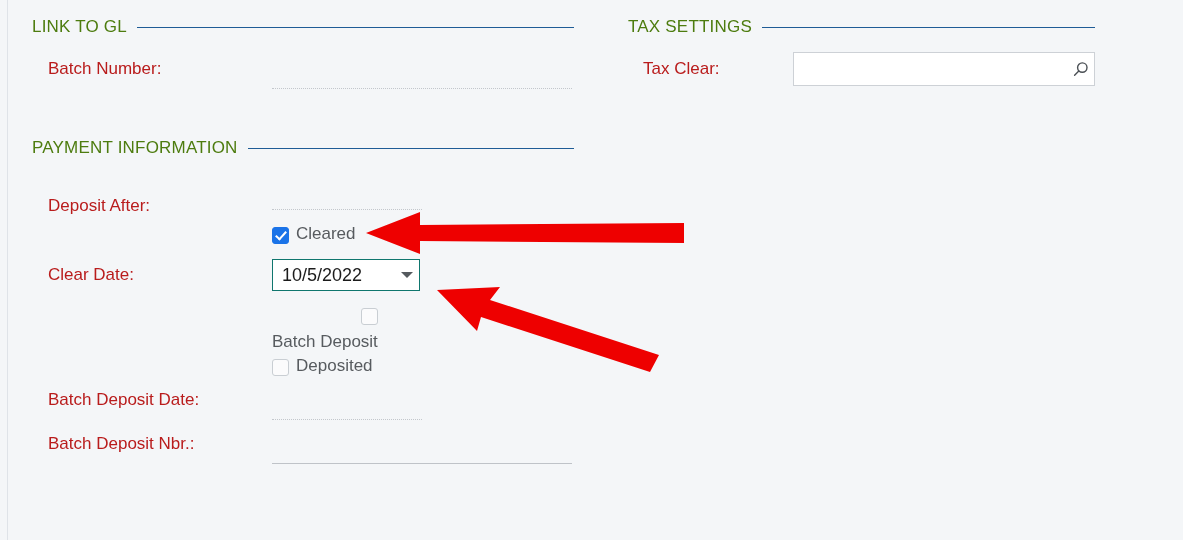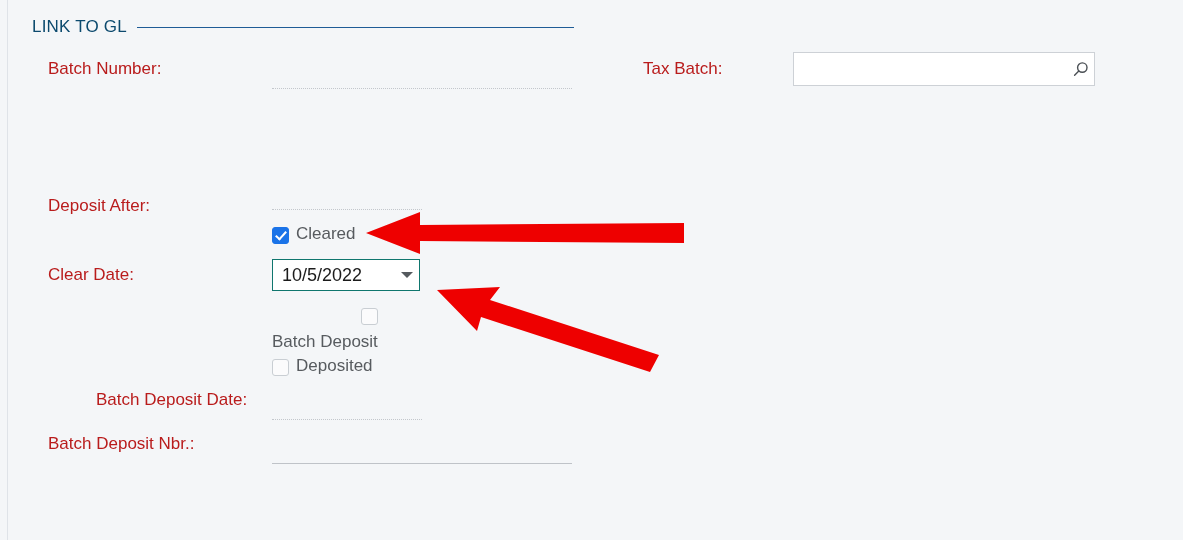--- a/index.html
+++ b/index.html
@@ -31,21 +31,21 @@
     background: #dfe3e8;
   }
 
   
   .section {
     position: absolute;
     display: flex;
     align-items: center;
   }
   .section-title {
-    color: #0c4a6e;
+    color: #4d7c0f;
     font-size: 17px;
     letter-spacing: 0.2px;
     white-space: nowrap;
     padding-right: 10px;
   }
   .section-line {
     height: 1px;
     background: #1f5c96;
     flex: 1 1 auto;
   }
@@ -184,33 +184,41 @@
   <div class="left-rule"></div>
 
   <div class="section" style="left:32px; top:17px; width:542px;">
     <span class="section-title">LINK TO GL</span>
     <span class="section-line"></span>
   </div>
 
   <div class="field-label" style="left:48px; top:59px;">Batch Number:</div>
   <div class="dotted-input" style="left:272px; top:87px; width:300px;"></div>
 
-
-  <div class="field-label" style="left:643px; top:59px;">Tax Batch:</div>
+  <div class="section" style="left:628px; top:17px; width:467px;">
+    <span class="section-title">TAX SETTINGS</span>
+    <span class="section-line"></span>
+  </div>
+
+  <div class="field-label" style="left:643px; top:59px;">Tax Clear:</div>
 
   <div class="search-box" style="left:793px; top:52px; width:302px; height:34px;">
     <input type="text" placeholder="" style="">
     <span class="search-icon">
       <svg width="17" height="17" viewBox="0 0 17 17" aria-hidden="true">
         <circle cx="10.3" cy="6.6" r="4.7" fill="none" stroke="#4a4f54" stroke-width="1.4"></circle>
         <line x1="6.8" y1="10.1" x2="2.6" y2="14.3" stroke="#4a4f54" stroke-width="1.4" stroke-linecap="round"></line>
       </svg>
     </span>
   </div>
 
+  <div class="section" style="left:32px; top:138px; width:542px;">
+    <span class="section-title">PAYMENT INFORMATION</span>
+    <span class="section-line"></span>
+  </div>
 
   <div class="field-label" style="left:48px; top:180px;margin-top:16px;">Deposit After:</div>
   <div class="dotted-input" style="left:272px; top:208px; width:150px;"></div>
 
   <div class="checkrow" style="left:272px; top:224px;">
     <span class="cbox on"></span>
     <span class="cb-label">Cleared</span>
   </div>
 
   <div class="field-label" style="left:48px; top:265px;">Clear Date:</div>
@@ -225,21 +233,21 @@
   <div class="checkrow" style="left:272px; top:308px;flex-direction:column;">
     <span class="cbox off"></span>
     <span class="cb-label">Batch Deposit</span>
   </div>
 
   <div class="checkrow" style="left:272px; top:356px;">
     <span class="cbox off"></span>
     <span class="cb-label">Deposited</span>
   </div>
 
-  <div class="field-label" style="left:48px; top:390px;margin-left:48px;">Batch Deposit Date:</div>
+  <div class="field-label" style="left:48px; top:390px;">Batch Deposit Date:</div>
   <div class="dotted-input" style="left:272px; top:418px; width:150px;"></div>
 
   <div class="field-label" style="left:48px; top:434px;">Batch Deposit Nbr.:</div>
   <div class="solid-input" style="left:272px; top:462px; width:300px;"></div>
 
   <svg class="anno" viewBox="0 0 1183 540">
 
     <g>
       <polygon points="366,233 420,212 420,225 684,223 684,243 420,241 420,254" fill="#ee0000"></polygon>
     </g>

